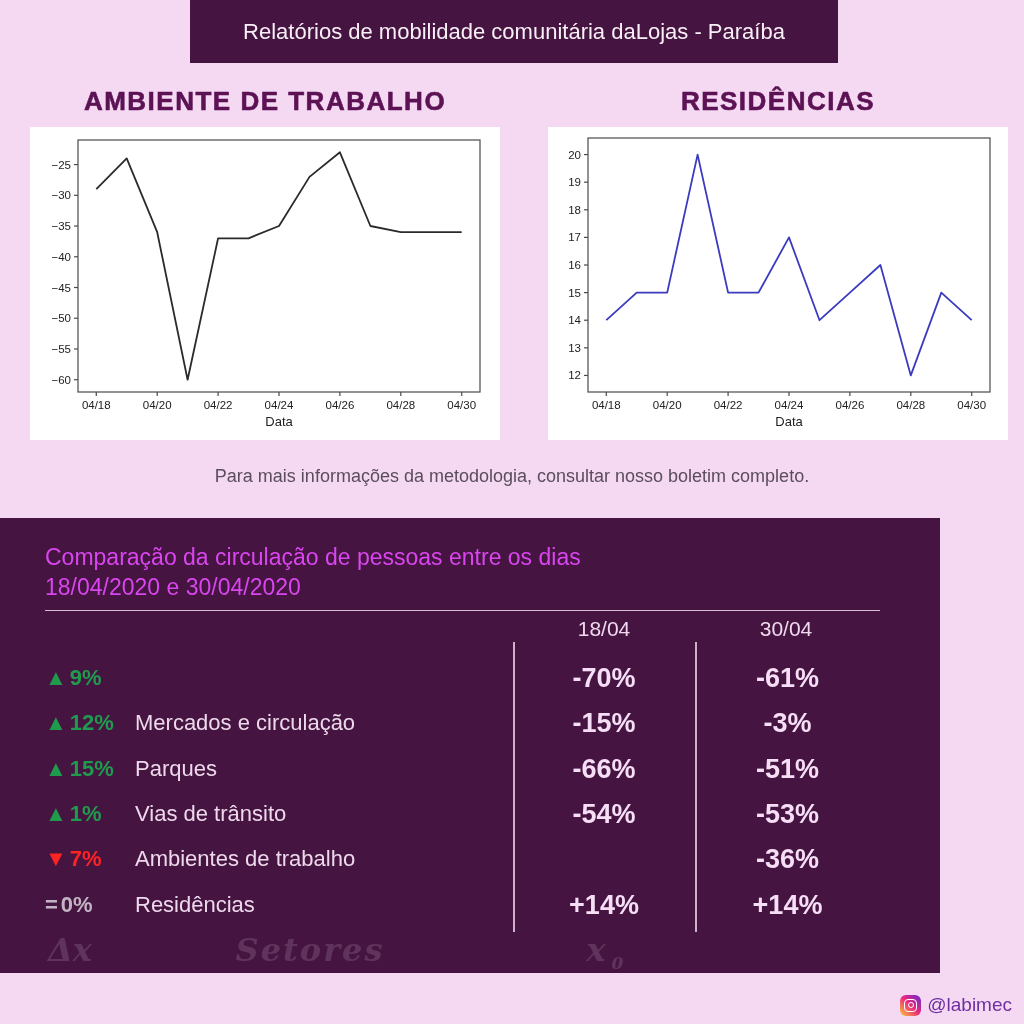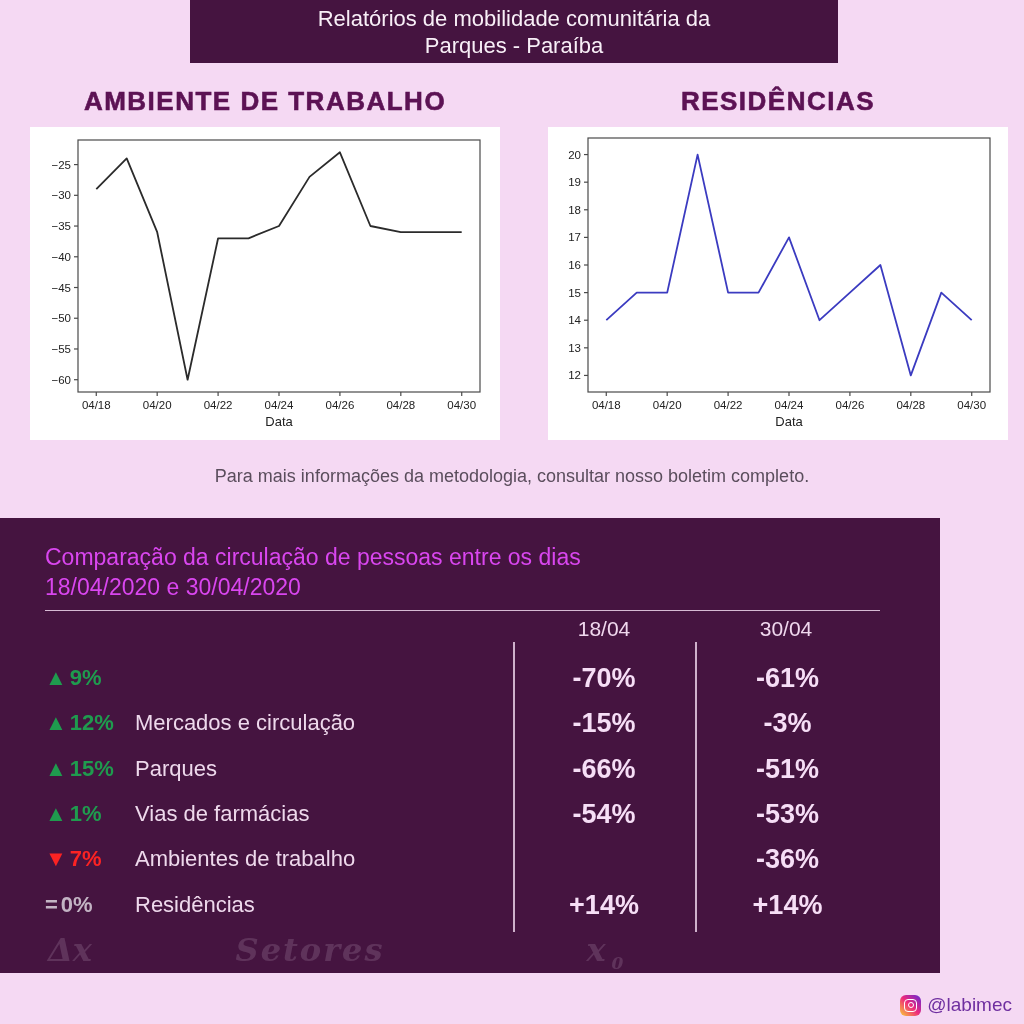--- a/index.html
+++ b/index.html
@@ -17,21 +17,21 @@
   body{
     position:relative;
     background:var(--background);
     font-family:"Liberation Sans", sans-serif;
     overflow:hidden;
   }
   .title-banner{
     position:absolute;left:190px;top:0;width:648px;height:63px;
     background:var(--panel);
     color:#f8eff7;
-    display:flex;flex-direction:column;align-items:center;justify-content:center;
+    display:flex;flex-direction:row;align-items:center;justify-content:center;
     font-size:22px;line-height:27px;text-align:center;
   }
   .chart-heading{
     position:absolute;top:86px;height:32px;
     color:var(--title-ink);
     font-size:26px;font-weight:900;letter-spacing:1.5px;
     text-align:center;
     -webkit-text-stroke:0.6px var(--title-ink);
   }
   #heading-left{left:30px;width:470px;}
@@ -108,21 +108,21 @@
     border:1.6px solid #fff;border-radius:50%;
   }
   .ig-handle{color:#6f2fa0;font-size:19px;}
   svg text{font-family:"Liberation Sans", sans-serif;}
 </style>
 </head>
 <body>
 
 <header class="title-banner">
   <div>Relatórios de mobilidade comunitária da</div>
-  <div>Parques - Paraíba</div>
+  <div>Lojas - Paraíba</div>
 </header>
 
 <h2 class="chart-heading" id="heading-left">AMBIENTE DE TRABALHO</h2>
 <h2 class="chart-heading" id="heading-right">RESIDÊNCIAS</h2>
 
 <div class="chart-panel" id="panel-left">
   <svg id="chart-0" width="470" height="313">
       <rect x="48" y="13" width="402" height="252" fill="#ffffff" stroke="#4a4a4a" stroke-width="1.2"></rect>
       <line x1="44" y1="37.58536585365854" x2="48" y2="37.58536585365854" stroke="#4a4a4a" stroke-width="1.2"></line>
       <text x="41" y="41.58536585365854" font-size="11.5" fill="#222" text-anchor="end">−25</text>
@@ -227,21 +227,21 @@
 
   <div class="t-row" style="top: 228.6px;">
     <span class="cell cell-delta up"><span class="sym">▲</span><span class="dval">15%</span></span>
     <span class="cell cell-sector">Parques</span>
     <span class="cell cell-v0">-66%</span>
     <span class="cell cell-v1">-51%</span>
   </div>
 
   <div class="t-row" style="top: 273.9px;">
     <span class="cell cell-delta up"><span class="sym">▲</span><span class="dval">1%</span></span>
-    <span class="cell cell-sector">Vias de farmácias</span>
+    <span class="cell cell-sector">Vias de trânsito</span>
     <span class="cell cell-v0">-54%</span>
     <span class="cell cell-v1">-53%</span>
   </div>
 
   <div class="t-row" style="top: 319.2px;">
     <span class="cell cell-delta down"><span class="sym">▼</span><span class="dval">7%</span></span>
     <span class="cell cell-sector">Ambientes de trabalho</span>
     <span class="cell cell-v1">-36%</span>
   </div>
 

